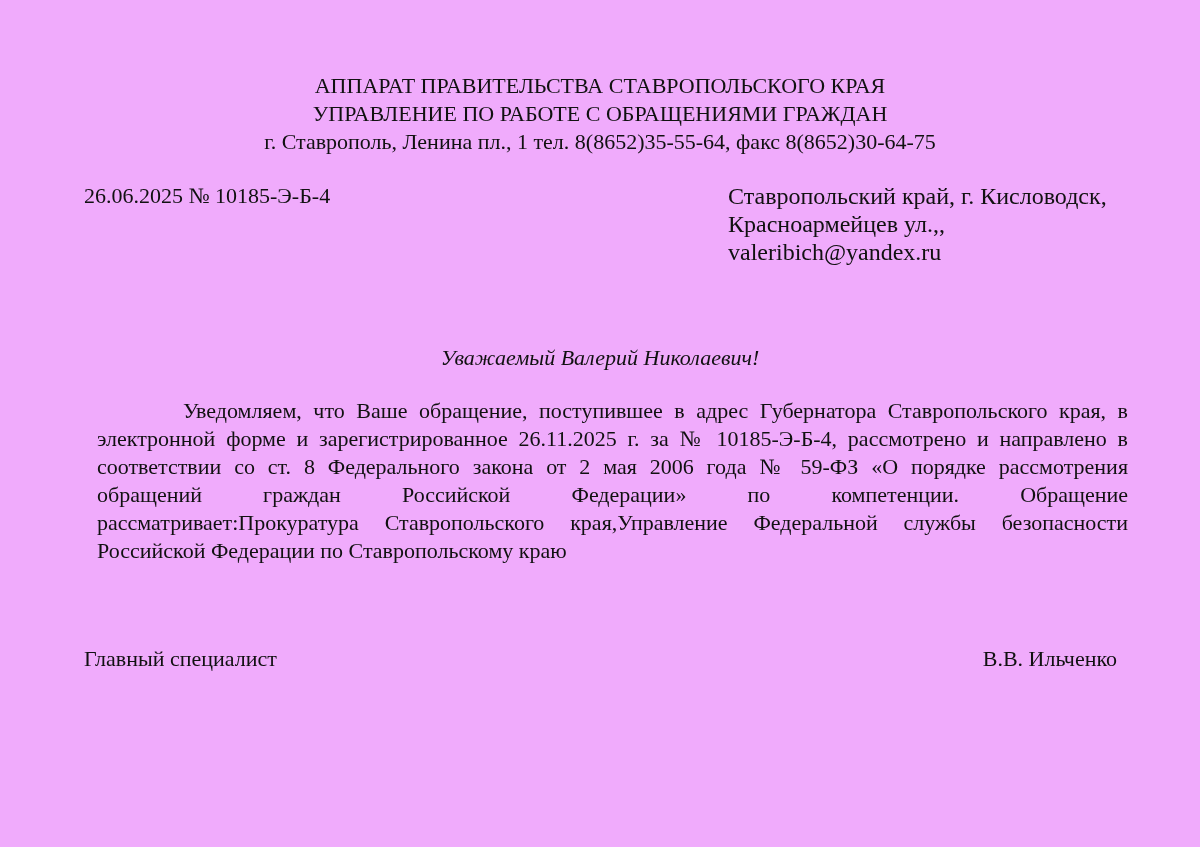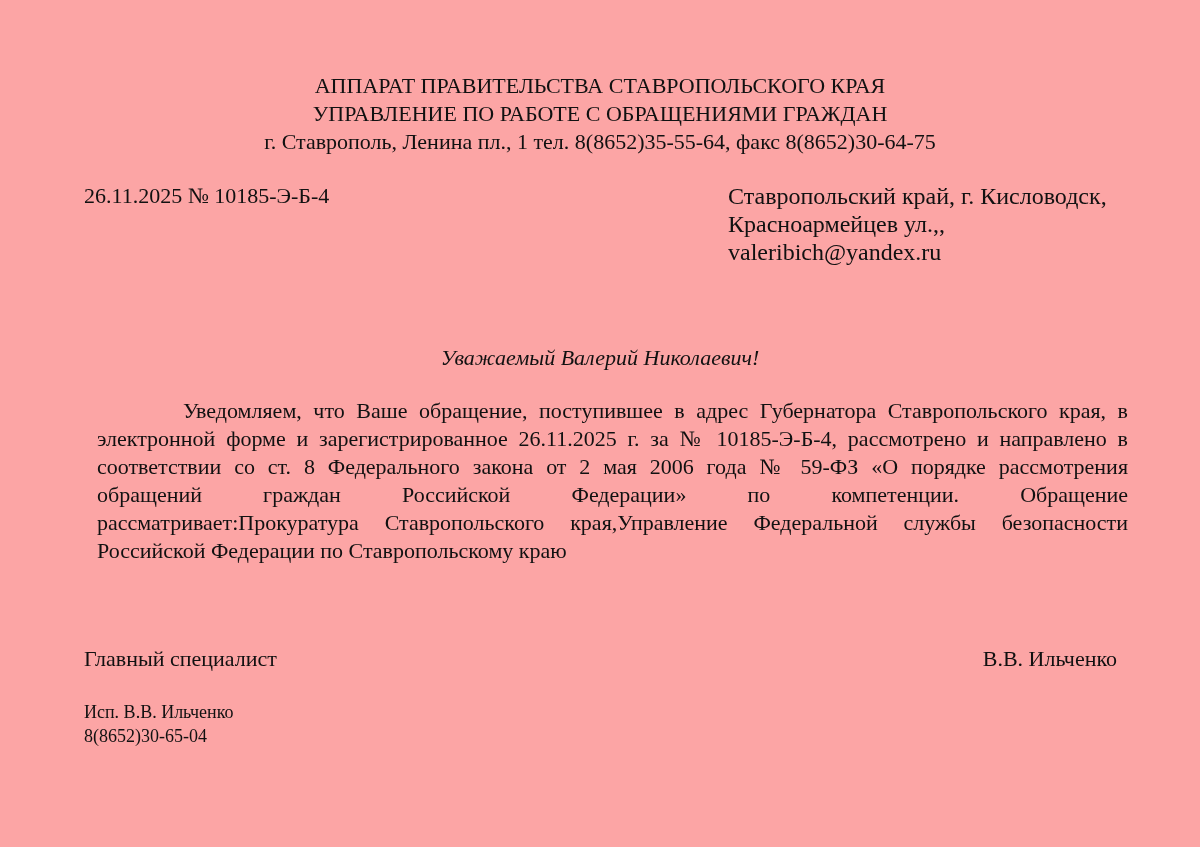--- a/index.html
+++ b/index.html
@@ -12,21 +12,21 @@
       height: 847px;
       position: relative;
       overflow: hidden;
       font-family: "Liberation Serif", "DejaVu Serif", serif;
       color: #111111;
     }
     .page {
       position: absolute;
       left: 0; top: 0;
       width: 1200px; height: 847px;
-      background: #fca5a5;
+      background: #f0abfc;
     }
     .header {
       position: absolute;
       left: 0;
       top: 72px;
       width: 1200px;
       text-align: center;
       font-size: 22px;
       line-height: 28px;
     }
@@ -113,21 +113,21 @@
 <body>
 
 <div class="page">
 
   <div class="header">
     <span class="line">АППАРАТ ПРАВИТЕЛЬСТВА СТАВРОПОЛЬСКОГО КРАЯ</span>
     <span class="line">УПРАВЛЕНИЕ ПО РАБОТЕ С ОБРАЩЕНИЯМИ ГРАЖДАН</span>
     <span class="line">г. Ставрополь, Ленина пл., 1 тел. 8(8652)35-55-64, факс 8(8652)30-64-75</span>
   </div>
 
-  <div class="reg">26.11.2025 № 10185-Э-Б-4</div>
+  <div class="reg">26.06.2025 № 10185-Э-Б-4</div>
 
   <div class="recipient">
     <span class="line">Ставропольский край, г. Кисловодск,</span>
     <span class="line">Красноармейцев ул.,,</span>
     <span class="line">valeribich@yandex.ru</span>
   </div>
 
   <div class="greeting">Уважаемый Валерий Николаевич!</div>
 
   <div class="body-text">
@@ -135,18 +135,14 @@
     <span class="jl">электронной форме и зарегистрированное 26.11.2025 г. за № 10185-Э-Б-4, рассмотрено и направлено в</span>
     <span class="jl">соответствии со ст. 8 Федерального закона от 2 мая 2006 года № 59-ФЗ «О порядке рассмотрения</span>
     <span class="jl">обращений граждан Российской Федерации» по компетенции. Обращение</span>
     <span class="jl">рассматривает:Прокуратура Ставропольского края,Управление Федеральной службы безопасности</span>
     <span class="jl last">Российской Федерации по Ставропольскому краю</span>
   </div>
 
   <div class="sig-title">Главный специалист</div>
   <div class="sig-name">В.В. Ильченко</div>
 
-  <div class="executor">
-    <span class="line">Исп. В.В. Ильченко</span>
-    <span class="line">8(8652)30-65-04</span>
-  </div>
 
 </div>
 
 </body></html>

